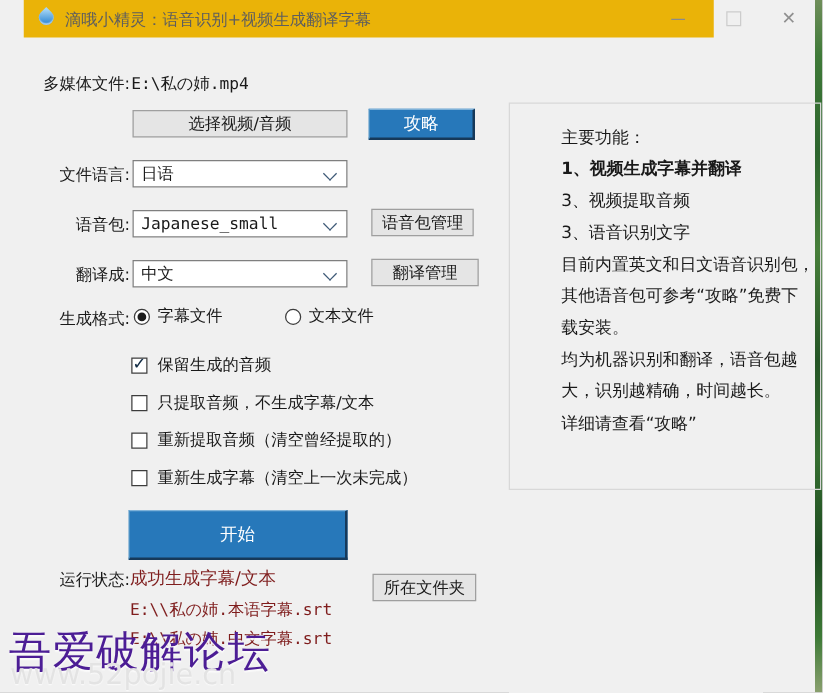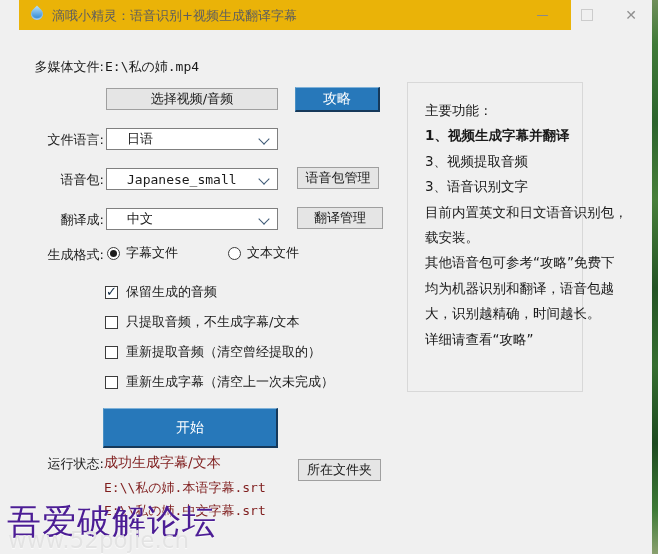--- a/index.html
+++ b/index.html
@@ -27,38 +27,38 @@
   .gray-btn { position:absolute; background:#e5e5e5; border:1px solid #9f9f9f;
     display:flex; align-items:center; justify-content:center; font-size:13px; color:#1a1a1a;
     box-sizing:border-box; cursor:default; white-space:nowrap; }
   .blue-btn { position:absolute; background:#2778ba; color:#ffffff;
     border-top:1px solid #7fb2d9; border-left:1px solid #4a90c4;
     border-right:2px solid #16395a; border-bottom:2px solid #16395a;
     display:flex; align-items:center; justify-content:center; font-size:14px;
     box-sizing:border-box; cursor:default; }
   .combo { position:absolute; left:106px; width:172px; height:22px; background:#ffffff;
     border:1px solid #7f7f7f; box-sizing:border-box; display:flex; align-items:center;
-    padding-left:20px; cursor:default; }
+    padding-left:6px; cursor:default; }
   .combo-arrow { position:absolute; right:9px; top:6px; width:7px; height:7px;
     border-right:1px solid #3e5a77; border-bottom:1px solid #3e5a77; transform:rotate(45deg); }
   .mono { font-family:"DejaVu Sans Mono","Liberation Mono",monospace; }
   
   .radio-row { position:absolute; display:flex; align-items:center; }
   .radio { width:13px; height:13px; border:1px solid #3c3c3c; border-radius:50%;
     background:#ffffff; box-sizing:border-box; margin-right:6px; position:relative; }
   .radio .dot { position:absolute; left:2px; top:2px; width:7px; height:7px; border-radius:50%; background:#1d1d1d; }
   .check-row { position:absolute; left:105px; display:flex; align-items:center; height:18px; }
   .checkbox { width:13px; height:13px; border:1px solid #3c3c3c; background:#ffffff;
     box-sizing:border-box; margin-right:8px; position:relative; flex:none; }
   .checkbox .tick { position:absolute; left:0px; top:-3px; font-size:13px; font-weight:bold; color:#102a43; }
   
   .status-green { position:absolute; left:104px; color:#7f1d1d; white-space:nowrap; }
   
-  .info-panel { position:absolute; left:407px; top:82px; width:176px; height:310px;
-    border:1px solid #d8d8d8; box-sizing:border-box; }
+  .info-panel { position:absolute; left:407px; top:82px; width:250px; height:310px;
+    border:1px solid #d8d8d8; box-sizing:border-box;padding-left:24px; }
   .info-panel .line { padding-left:17px; line-height:25.4px; font-size:13.5px; white-space:nowrap; }
   .info-panel .line:first-child { padding-top:15px; }
   .info-panel .line.bold { font-weight:bold; }
   
   .wm1 { position:absolute; left:7px; top:499px; font-size:34px; font-weight:normal; color:#4c1d95;
     letter-spacing:1px; text-shadow:0 1px 1px #fbfbfb; }
   .wm2 { position:absolute; left:8px; top:527px; font-size:23px; color:#e3e3e3; text-shadow:0 1px 1px #fbfbfb; }
 </style>
 </head>
 <body>
@@ -151,22 +151,22 @@
   <div class="status-green mono" style="top:479px;">E:\\私の姉.本语字幕.srt</div>
   <div class="status-green mono" style="top:502px;">E:\\私の姉.中文字幕.srt</div>
   <div class="gray-btn" style="left:298px; top:459px; width:83px; height:22px;">所在文件夹</div>
 
   <div class="info-panel">
     <div class="line">主要功能：</div>
     <div class="line bold">1、视频生成字幕并翻译</div>
     <div class="line">3、视频提取音频</div>
     <div class="line">3、语音识别文字</div>
     <div class="line">目前内置英文和日文语音识别包，</div>
+    <div class="line">其他语音包可参考“攻略”免费下</div>
     <div class="line">载安装。</div>
-    <div class="line">其他语音包可参考“攻略”免费下</div>
     <div class="line">均为机器识别和翻译，语音包越</div>
     <div class="line">大，识别越精确，时间越长。</div>
     <div class="line">详细请查看“攻略”</div>
   </div>
 
   <div class="wm1">吾爱破解论坛</div>
   <div class="wm2">www.52pojie.cn</div>
 
 </div>
 

